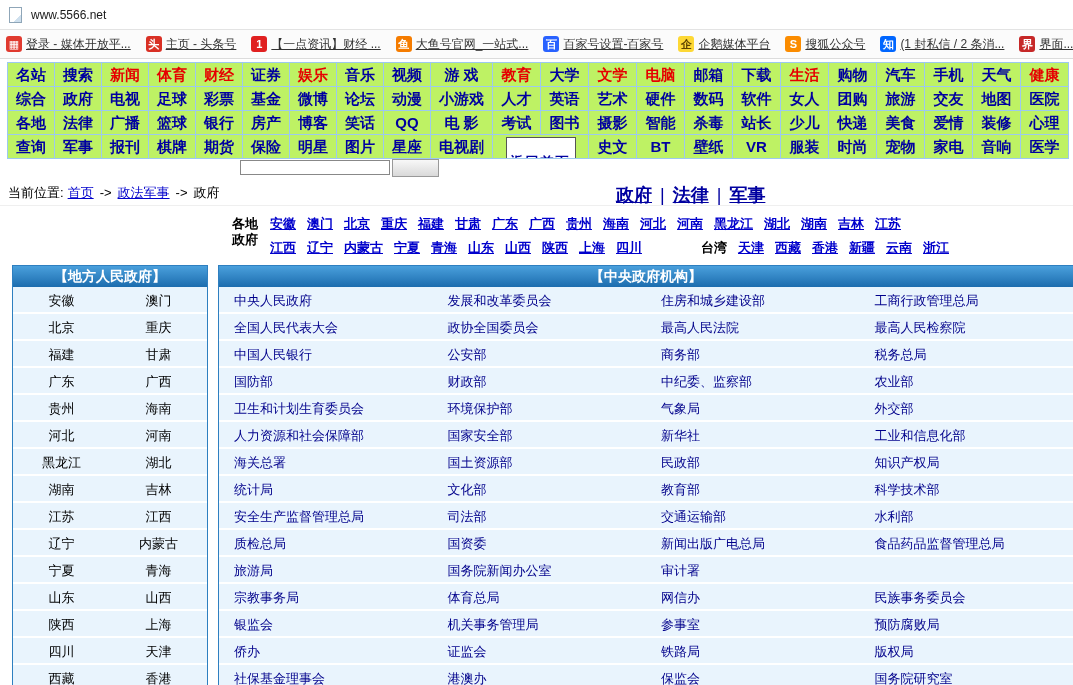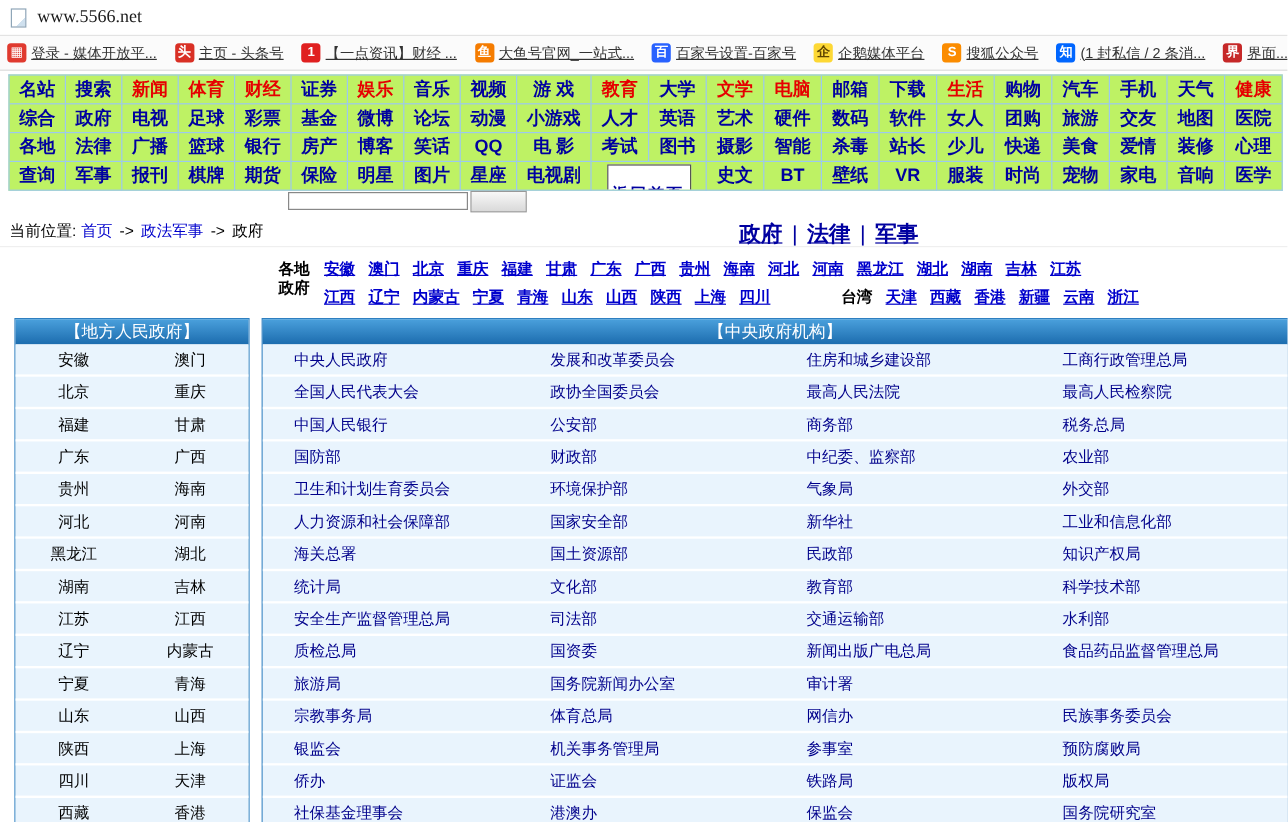--- a/index.html
+++ b/index.html
@@ -3,21 +3,21 @@
 <meta charset="utf-8">
 <style>
   html,body{margin:0;padding:0;}
   body{
     width:1073px;height:685px;overflow:hidden;position:relative;
     background:#fff;font-family:"Liberation Sans","DejaVu Sans",sans-serif;
   }
   
   .address-bar{height:29px;border-bottom:1px solid #e3e3e3;display:flex;align-items:center;padding-left:9px;background:#fff;}
   .page-icon{width:11px;height:14px;border:1px solid #8fa6b8;background:linear-gradient(135deg,#fff 70%,#cfe0ee 70%);display:inline-block;margin-right:9px;flex:none;}
-  .url{font-size:15px;color:#1a1a1a;font-family:Liberation Serif, serif;}
+  .url{font-size:12px;color:#1a1a1a;}
   .bookmarks{height:28px;border-bottom:1px solid #dcdcdc;display:flex;align-items:center;padding-left:6px;gap:15px;background:#fbfbfb;overflow:hidden;white-space:nowrap;}
   .bm-item{display:flex;align-items:center;gap:4px;cursor:pointer;flex:none;}
   .bm-icon{width:16px;height:16px;border-radius:3px;color:#fff;font-size:11px;line-height:16px;text-align:center;flex:none;font-weight:bold;}
   .bm-label{font-size:12px;color:#333;text-decoration:underline;}
   
   #nav-grid{
     position:absolute;left:7px;top:62px;display:grid;
     grid-template-columns:repeat(9,47px) 62px repeat(12,48px);
     border-top:1px solid #9cc9ef;border-left:1px solid #9cc9ef;background:#bef264;
   }
@@ -25,43 +25,43 @@
     font-size:15px;font-weight:bold;color:#0000a0;cursor:pointer;white-space:nowrap;overflow:hidden;}
   .nav-cell.hot{color:#e60000;}
   .nav-cell.span2{grid-column:span 2;cursor:default;}
   .home-btn{display:inline-block;border:1px solid #555;height:16px;line-height:16px;padding:16px 4px;margin-top:2px;
     letter-spacing:2px;font-size:13px;color:#0000a0;background:#fff;cursor:pointer;vertical-align:top;}
   
   #search-fragment{position:absolute;left:240px;top:160px;width:148px;height:13px;border:1px solid #888;background:#fff;padding:0;}
   #search-btn{position:absolute;left:392px;top:159px;width:45px;height:16px;background:linear-gradient(#f8f8f8,#d9d9d9);border:1px solid #999;cursor:pointer;}
   
   .breadcrumb{position:absolute;left:8px;top:184px;font-size:13px;color:#000;}
-  .bc-link{color:#0000cc;cursor:pointer;margin:0 4px;}
+  .bc-link{color:#0000cc;text-decoration:underline;cursor:pointer;margin:0 4px;}
   .bc-arrow{margin:0 2px;color:#000;}
   .bc-current{margin-left:4px;color:#000;}
   .bc-rule{position:absolute;top:205px;left:0;width:1073px;border-top:1px solid #efefef;}
   .quick-links{position:absolute;left:616px;top:183px;font-size:18px;text-align:right;}
   .ql-link{color:#0000a0;font-weight:bold;text-decoration:underline;cursor:pointer;}
   .ql-sep{color:#0000a0;margin:0 8px;}
   
   .region{position:absolute;left:232px;top:215px;display:flex;gap:12px;}
   .region-label{font-size:13px;font-weight:bold;color:#000;line-height:16px;padding-top:1px;}
   .rg-row{display:flex;gap:11px;margin-bottom:6px;font-size:13px;font-weight:bold;}
   .rg-link{color:#0000cc;text-decoration:underline;cursor:pointer;white-space:nowrap;}
   .rg-link.plain{color:#000;text-decoration:none;cursor:default;margin-left:48px;}
   
   .panel{position:absolute;top:265px;border:1px solid #2e7fc0;background:#fff;box-sizing:border-box;}
   #local-panel{left:12px;width:196px;}
   #central-panel{left:218px;width:856px;}
-  .panel-header{height:21px;line-height:21px;text-align:center;color:#fff;font-weight:normal;font-size:14px;
+  .panel-header{height:21px;line-height:21px;text-align:center;color:#fff;font-weight:bold;font-size:14px;
     background:linear-gradient(#4aa0dc,#1c6cae);}
   .prow{display:flex;height:25px;line-height:25px;background:#e9f4fd;border-bottom:2px solid #fff;}
   .local-cell{width:50%;text-align:center;overflow:hidden;white-space:nowrap;}
   .local-link{color:#000;font-size:13px;cursor:pointer;text-decoration:none;}
-  .central-cell{width:25%;padding-left:26px;box-sizing:border-box;overflow:hidden;white-space:nowrap;}
+  .central-cell{width:25%;padding-left:15px;box-sizing:border-box;overflow:hidden;white-space:nowrap;}
   .central-link{color:#00008b;font-size:13px;cursor:pointer;text-decoration:none;}
 </style>
 </head>
 <body>
 
 <div class="address-bar">
   <span class="page-icon"></span>
   <span class="url">www.5566.net</span>
 </div>
 <div class="bookmarks" id="bookmarks">

